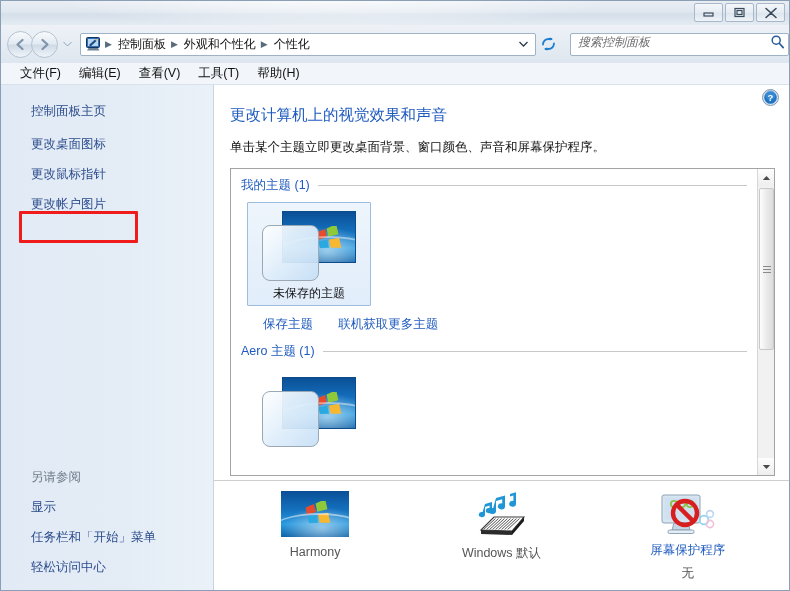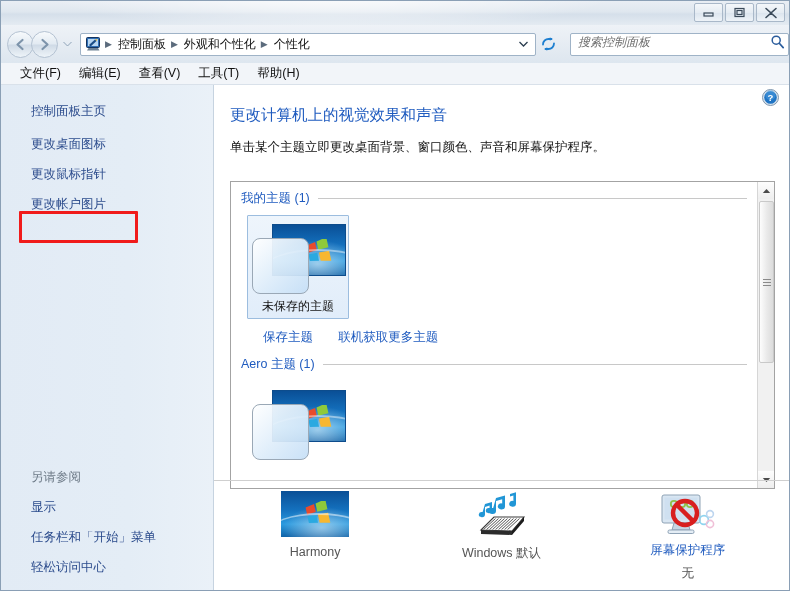--- a/index.html
+++ b/index.html
@@ -133,34 +133,34 @@
   .seealso a { display:block; color:#2b4b8c; font-size:12.5px; margin-bottom:13px; white-space:nowrap;}
   .seealso a:last-child { margin-bottom: 2px; }
 
   
   .main { flex:1; position: relative; background:#fff; padding: 0 14px 0 16px; }
   .helpbtn { position:absolute; right: 10px; top: 4px; width:17px; height:17px; }
   .main-h1 { color: #1f5bbf; font-size: 15.5px; margin: 20px 0 0 0; font-weight: normal; }
   .main-sub { color: #111; font-size: 12.5px; margin-top: 13px; }
 
   .themebox {
-    margin-top: 25px;
+    margin-top: 12px;
     height: 308px;
     border: 1px solid #a3a3a3;
     background: #fff;
     position: relative;
     overflow: hidden;
   }
   .theme-scrollarea { position:absolute; left:0; top:0; right:17px; bottom:0; overflow:hidden; padding: 8px 0 0 10px;}
   .grp-head { display:flex; align-items:center; margin-bottom: 4px; padding-right: 10px;}
   .grp-title { color:#1f5bbf; font-size: 12.5px; white-space: nowrap; }
   .grp-rule { flex:1; height:1px; background:#c8c8c8; margin-left: 8px; }
 
   .themetile {
-    width: 102px; padding: 4px 4px 3px 4px;
+    width: 124px; padding: 4px 4px 3px 4px;
     margin: 8px 0 0 6px;
     border: 1px solid #9cbddf;
     background: linear-gradient(to bottom, #eef5fc, #e1edfa);
     border-radius: 1px;
   }
   .themetile.plain { border-color: transparent; background: transparent; }
   .thumb {
     width: 94px; height: 74px; position: relative; margin: 0 auto;
   }
   .thumb .wall {

